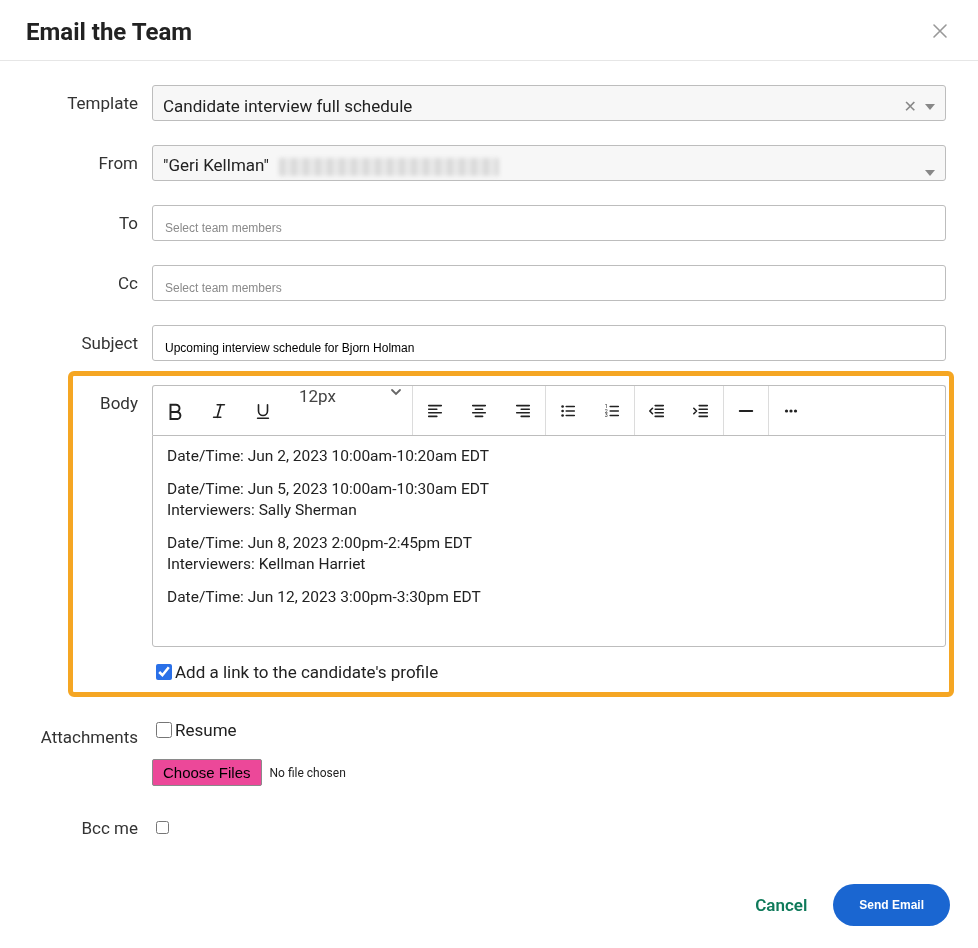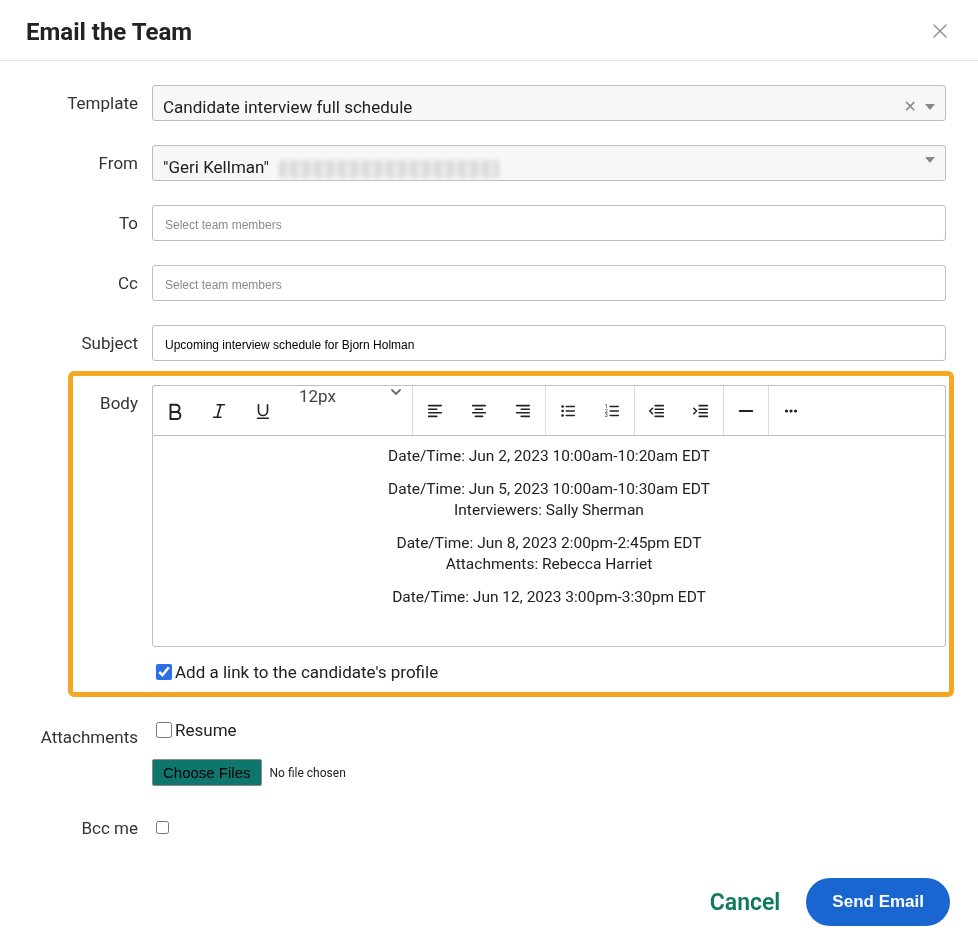--- a/index.html
+++ b/index.html
@@ -54,24 +54,24 @@
   .field-col {
     flex: 1 1 auto;
     min-width: 0;
   }
   .select-like, .text-input {
     width: 100%;
     height: 36px;
     border: 1px solid #bdbdbd;
     border-radius: 3px;
     background: #f7f7f7;
-    padding: 11px 10px;
+    padding: 4px 10px;
     font-size: 17px;
     display: flex;
-    align-items: flex-start;
+    align-items: flex-end;
     position: relative;
   }
   .text-input {
     background: #fff;
   }
   .text-input input {
     border: none;
     outline: none;
     width: 100%;
     font-size: 12px;
@@ -157,72 +157,71 @@
     padding: 10px 14px;
     font-size: 15.5px;
     line-height: 1.35;
     background:#fff;
   }
   .editor p {
     margin: 0 0 12px 0;
   }
   .editor .block {
     margin: 0 0 12px 0;
-    text-align: center;
   }
   .check-row {
     display:flex;
     align-items:center;
     margin-top: 14px;
     font-size: 17px;
   }
   .check-row input[type=checkbox]{
     width:16px;height:16px;
     accent-color:#2a70e8;
   }
   .attach-row .check-row { margin-top:0; }
   .file-picker {
     margin-top: 18px;
     display:flex;
     align-items:center;
     gap:8px;
   }
   .choose-btn {
     border:1px solid #8a8a8a;
-    background:#0f766e;
+    background:#ec4899;
     padding: 4px 10px;
     font-size: 15px;
     border-radius:2px;
     cursor:pointer;
   }
   .no-file {
     font-size:12px;
     color:#222;
   }
   .footer {
     position:absolute;
     bottom:22px;
     right:28px;
     display:flex;
     align-items:center;
     gap:26px;
   }
   .cancel-link {
     color:#0f7a5a;
-    font-size:23px;
+    font-size:17px;
     font-weight:600;
     cursor:pointer;
   }
   .send-btn {
     background:#1a66d1;
     color:#fff;
     border:none;
     border-radius:26px;
     padding: 14px 26px;
-    font-size:17px;
+    font-size:12px;
     font-weight:600;
     cursor:pointer;
   }
   .caret-down {
     width:0;height:0;
     border-left:5px solid transparent;
     border-right:5px solid transparent;
     border-top:6px solid #888;
   }
   .clear-x {
@@ -399,21 +398,21 @@
         <div class="editor">
           <div class="block">
             <div>Date/Time: Jun 2, 2023 10:00am-10:20am EDT</div>
           </div>
           <div class="block">
             <div>Date/Time: Jun 5, 2023 10:00am-10:30am EDT</div>
             <div>Interviewers: Sally Sherman</div>
           </div>
           <div class="block">
             <div>Date/Time: Jun 8, 2023 2:00pm-2:45pm EDT</div>
-            <div>Attachments: Rebecca Harriet</div>
+            <div>Interviewers: Kellman Harriet</div>
           </div>
           <div class="block">
             <div>Date/Time: Jun 12, 2023 3:00pm-3:30pm EDT</div>
           </div>
         </div>
 
         <div class="check-row">
           <input type="checkbox" checked="" style="">
           <span>Add a link to the candidate's profile</span>
         </div>

